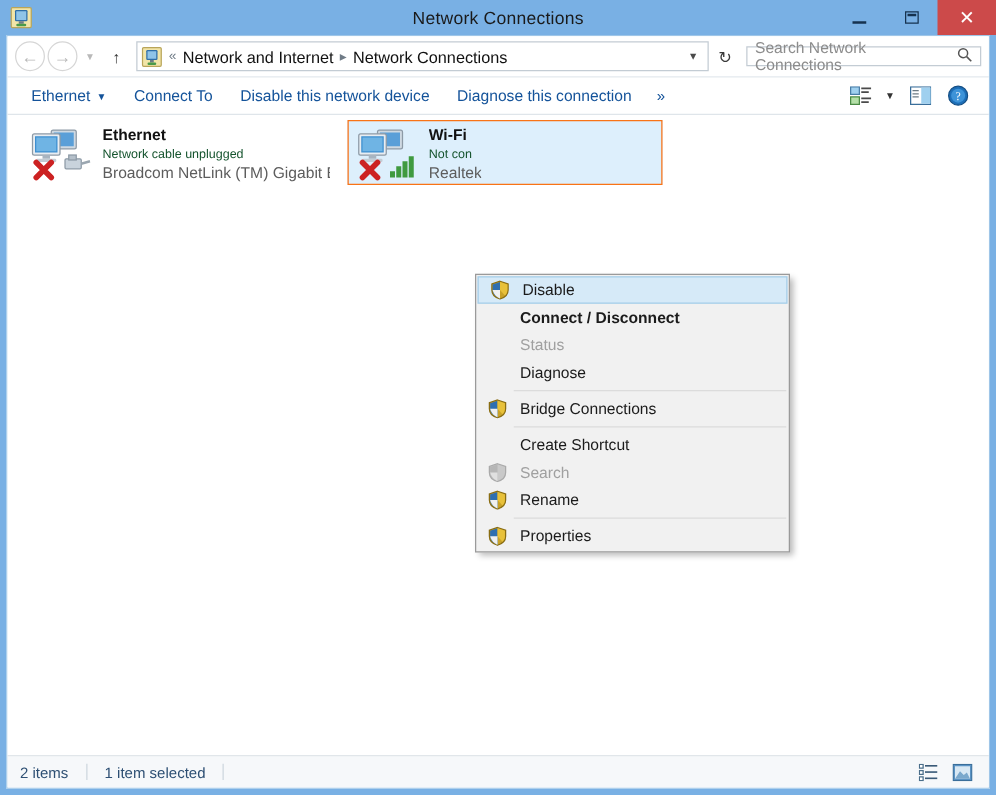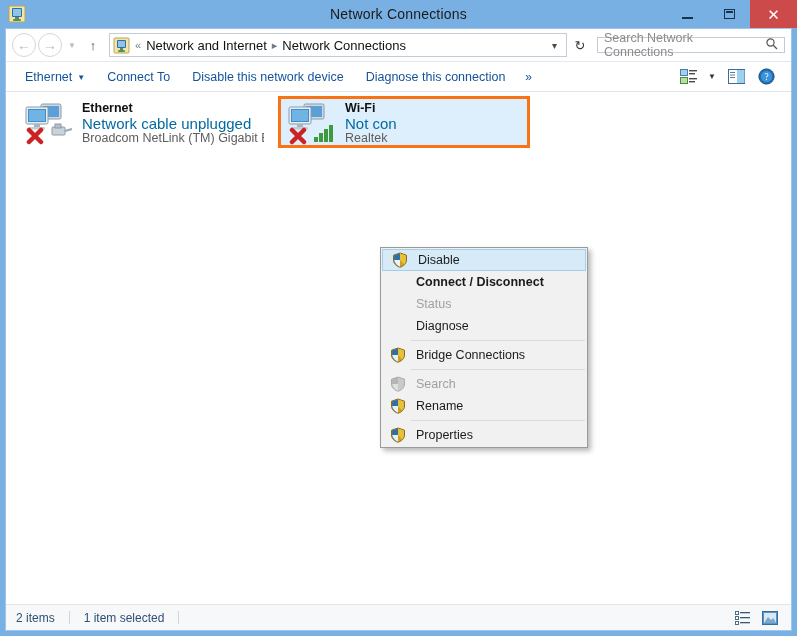--- a/index.html
+++ b/index.html
@@ -130,38 +130,37 @@
   }
   .conn {
     position: absolute; top: 4px;
     width: 252px; height: 52px;
     display: flex; align-items: center; gap: 6px;
     padding: 4px 6px;
   }
   #conn-ethernet { left: 12px; }
   #conn-wifi {
     left: 272px;
-    background: #ddeffc; border: 3px solid #f97316;
+    background: #ddeffc; border: 1px solid #f97316;
   }
   .conn-icons { position: relative; width: 52px; height: 46px; flex: none; }
   .conn-text { padding-top: 3px; overflow: hidden; }
   .conn-name { font-size: 12.5px; font-weight: bold; color: #111; line-height: 15px; }
-  .conn-status { font-size: 15px; color: #0369a1; line-height: 15px; white-space: nowrap; }
+  .conn-status { font-size: 10px; color: #14532d; line-height: 15px; white-space: nowrap; }
   .conn-device { font-size: 12.5px; color: #5d5d5d; line-height: 15px; white-space: nowrap; }
 
   
   #ctxmenu {
     position: absolute; left: 374px; top: 127px;
-    width: 208px;
+    width: 252px;
     background: #f1f1f1;
     border: 1px solid #9a9a9a;
     box-shadow: 3px 3px 5px rgba(0,0,0,.28);
     padding: 1px 0;
     z-index: 20;
-    margin-top: 28px;
   }
   .mi {
     height: 22px; display: flex; align-items: center;
     font-size: 12.5px; color: #1b1b1b;
     padding-left: 3px;
   }
   .mi.sel {
     background: #d6eaf8;
     border: 1px solid #a5cde8;
     margin: 0 1px; height: 22px;
@@ -396,20 +395,24 @@
               <path d="M8 1.6 L8 14.7 C4.8 13.7 2.1 11.3 2.1 8 V3.6 Z" fill="#2e6fb0"></path>
               <path d="M8 1.6 L13.9 3.6 V8 C13.9 9.7 13.1 11.2 12 12.3 L8 8 Z" fill="#e8c13a"></path>
               <path d="M2.1 8 H8 V14.7 C5.5 13.9 3.2 11.9 2.1 8 Z" fill="#f0f0f0"></path>
             </svg>
           </span>
           <span class="mi-label">Bridge Connections</span>
         </div>
 
         <div class="mi-sep"></div>
 
+        <div class="mi">
+          <span class="mi-icon"></span>
+          <span class="mi-label">Create Shortcut</span>
+        </div>
 
         <div class="mi dis">
           <span class="mi-icon">
             <svg width="16" height="16" viewBox="0 0 16 16">
               <path d="M8 1 L14.5 3.2 V8 C14.5 11.6 11.6 14.2 8 15.2 C4.4 14.2 1.5 11.6 1.5 8 V3.2 Z" fill="#c9c9c9" stroke="#aaaaaa"></path>
               <path d="M8 1.6 L8 14.7 C4.8 13.7 2.1 11.3 2.1 8 V3.6 Z" fill="#b6b6b6"></path>
               <path d="M2.1 8 H8 V14.7 C5.5 13.9 3.2 11.9 2.1 8 Z" fill="#e0e0e0"></path>
             </svg>
           </span>
           <span class="mi-label">Search</span>

